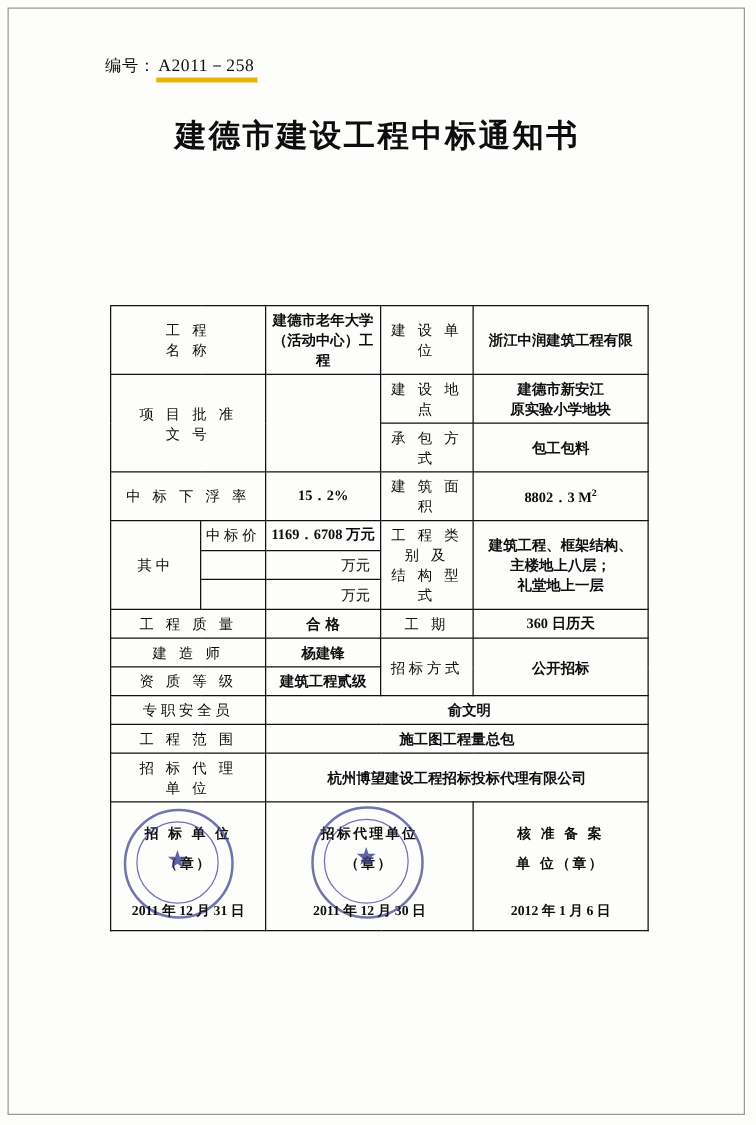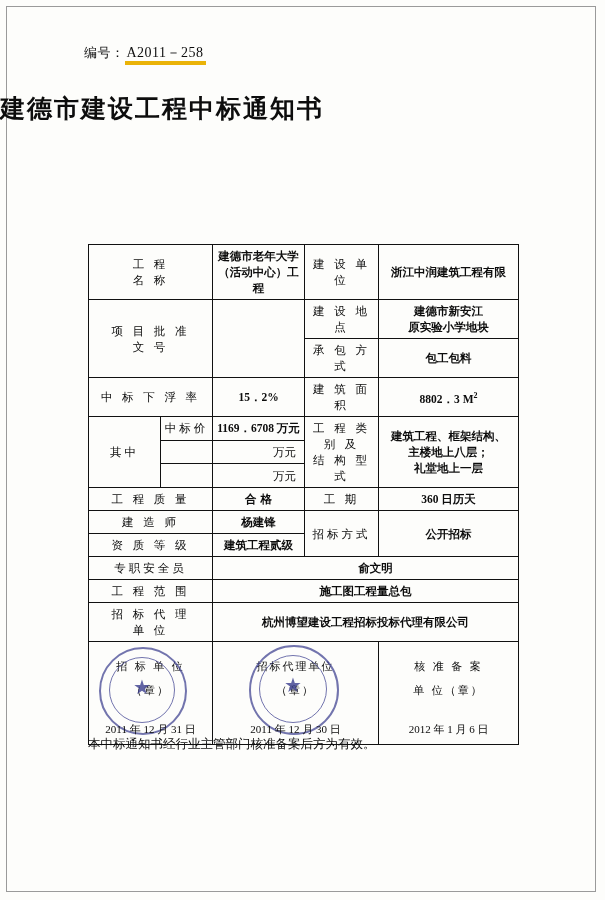--- a/index.html
+++ b/index.html
@@ -41,21 +41,21 @@
   .doc-no .value {
     font-family: "Liberation Serif", serif;
     font-size: 14px;
     border-bottom: 4px solid #eab308;
     padding: 0 2px 1px 2px;
   }
   .title {
     position: absolute;
     left: 0; top: 92px;
     width: 604px;
-    text-align: left;
+    text-align: center;
     font-size: 25px;
     font-weight: bold;
     letter-spacing: 2px;
   }
   .addressee {
     position: absolute;
     left: 88px; top: 156px;
     font-size: 13px;
     white-space: nowrap;
   }
@@ -99,20 +99,21 @@
   
   td.seal-cell {
     height: 96px;
     position: relative;
     vertical-align: top;
   }
   .seal-inner {
     position: relative;
     width: 100%;
     height: 100%;
+    font-weight: bold;
   }
   .seal-text {
     position: absolute;
     font-size: 11px;
     letter-spacing: 2px;
     width: 100%;
     text-align: center;
   }
   .seal-date {
     position: absolute;
@@ -288,14 +289,13 @@
           <div class="seal-inner">
             <div class="seal-text" style="top:14px">核 准 备 案</div>
             <div class="seal-text" style="top:38px">单 位（章）</div>
             <div class="seal-date">2012 年 1 月 6 日</div>
           </div>
         </td>
       </tr>
     </tbody>
   </table>
 
-  <div class="footnote">本中标通知书经行业主管部门核准备案后方为有效。</div>
 </div>
 
 </body></html>

